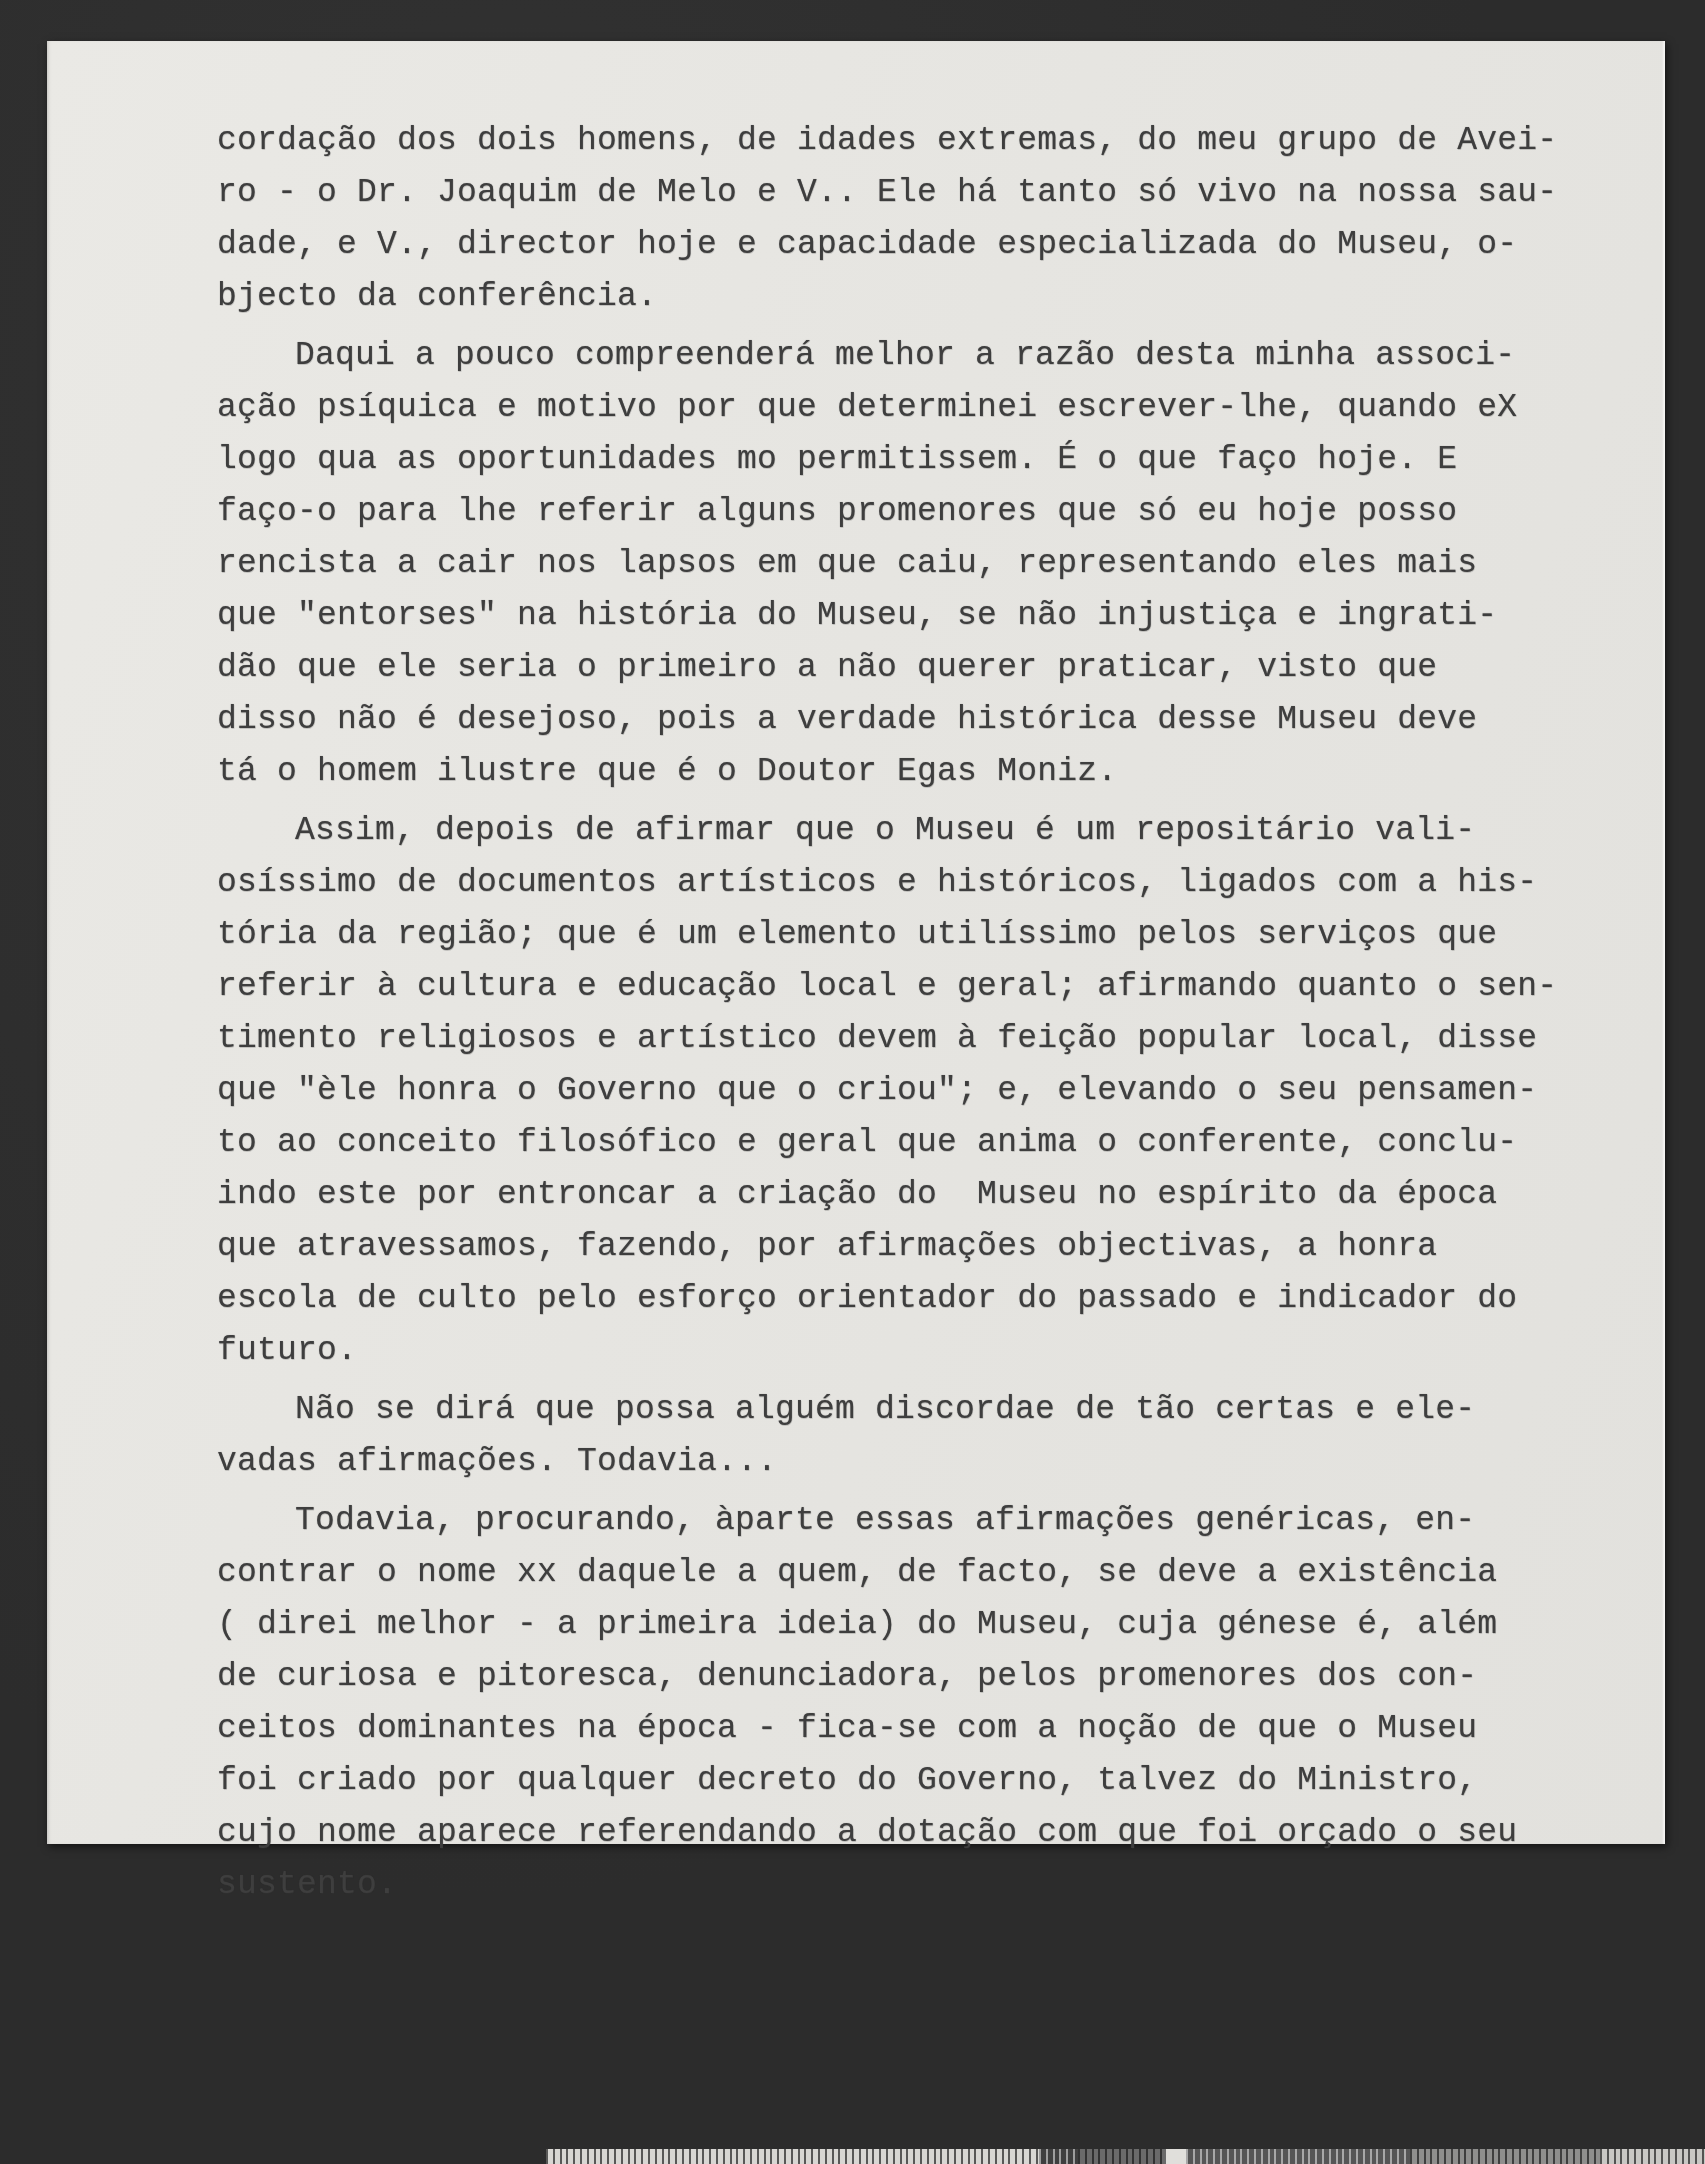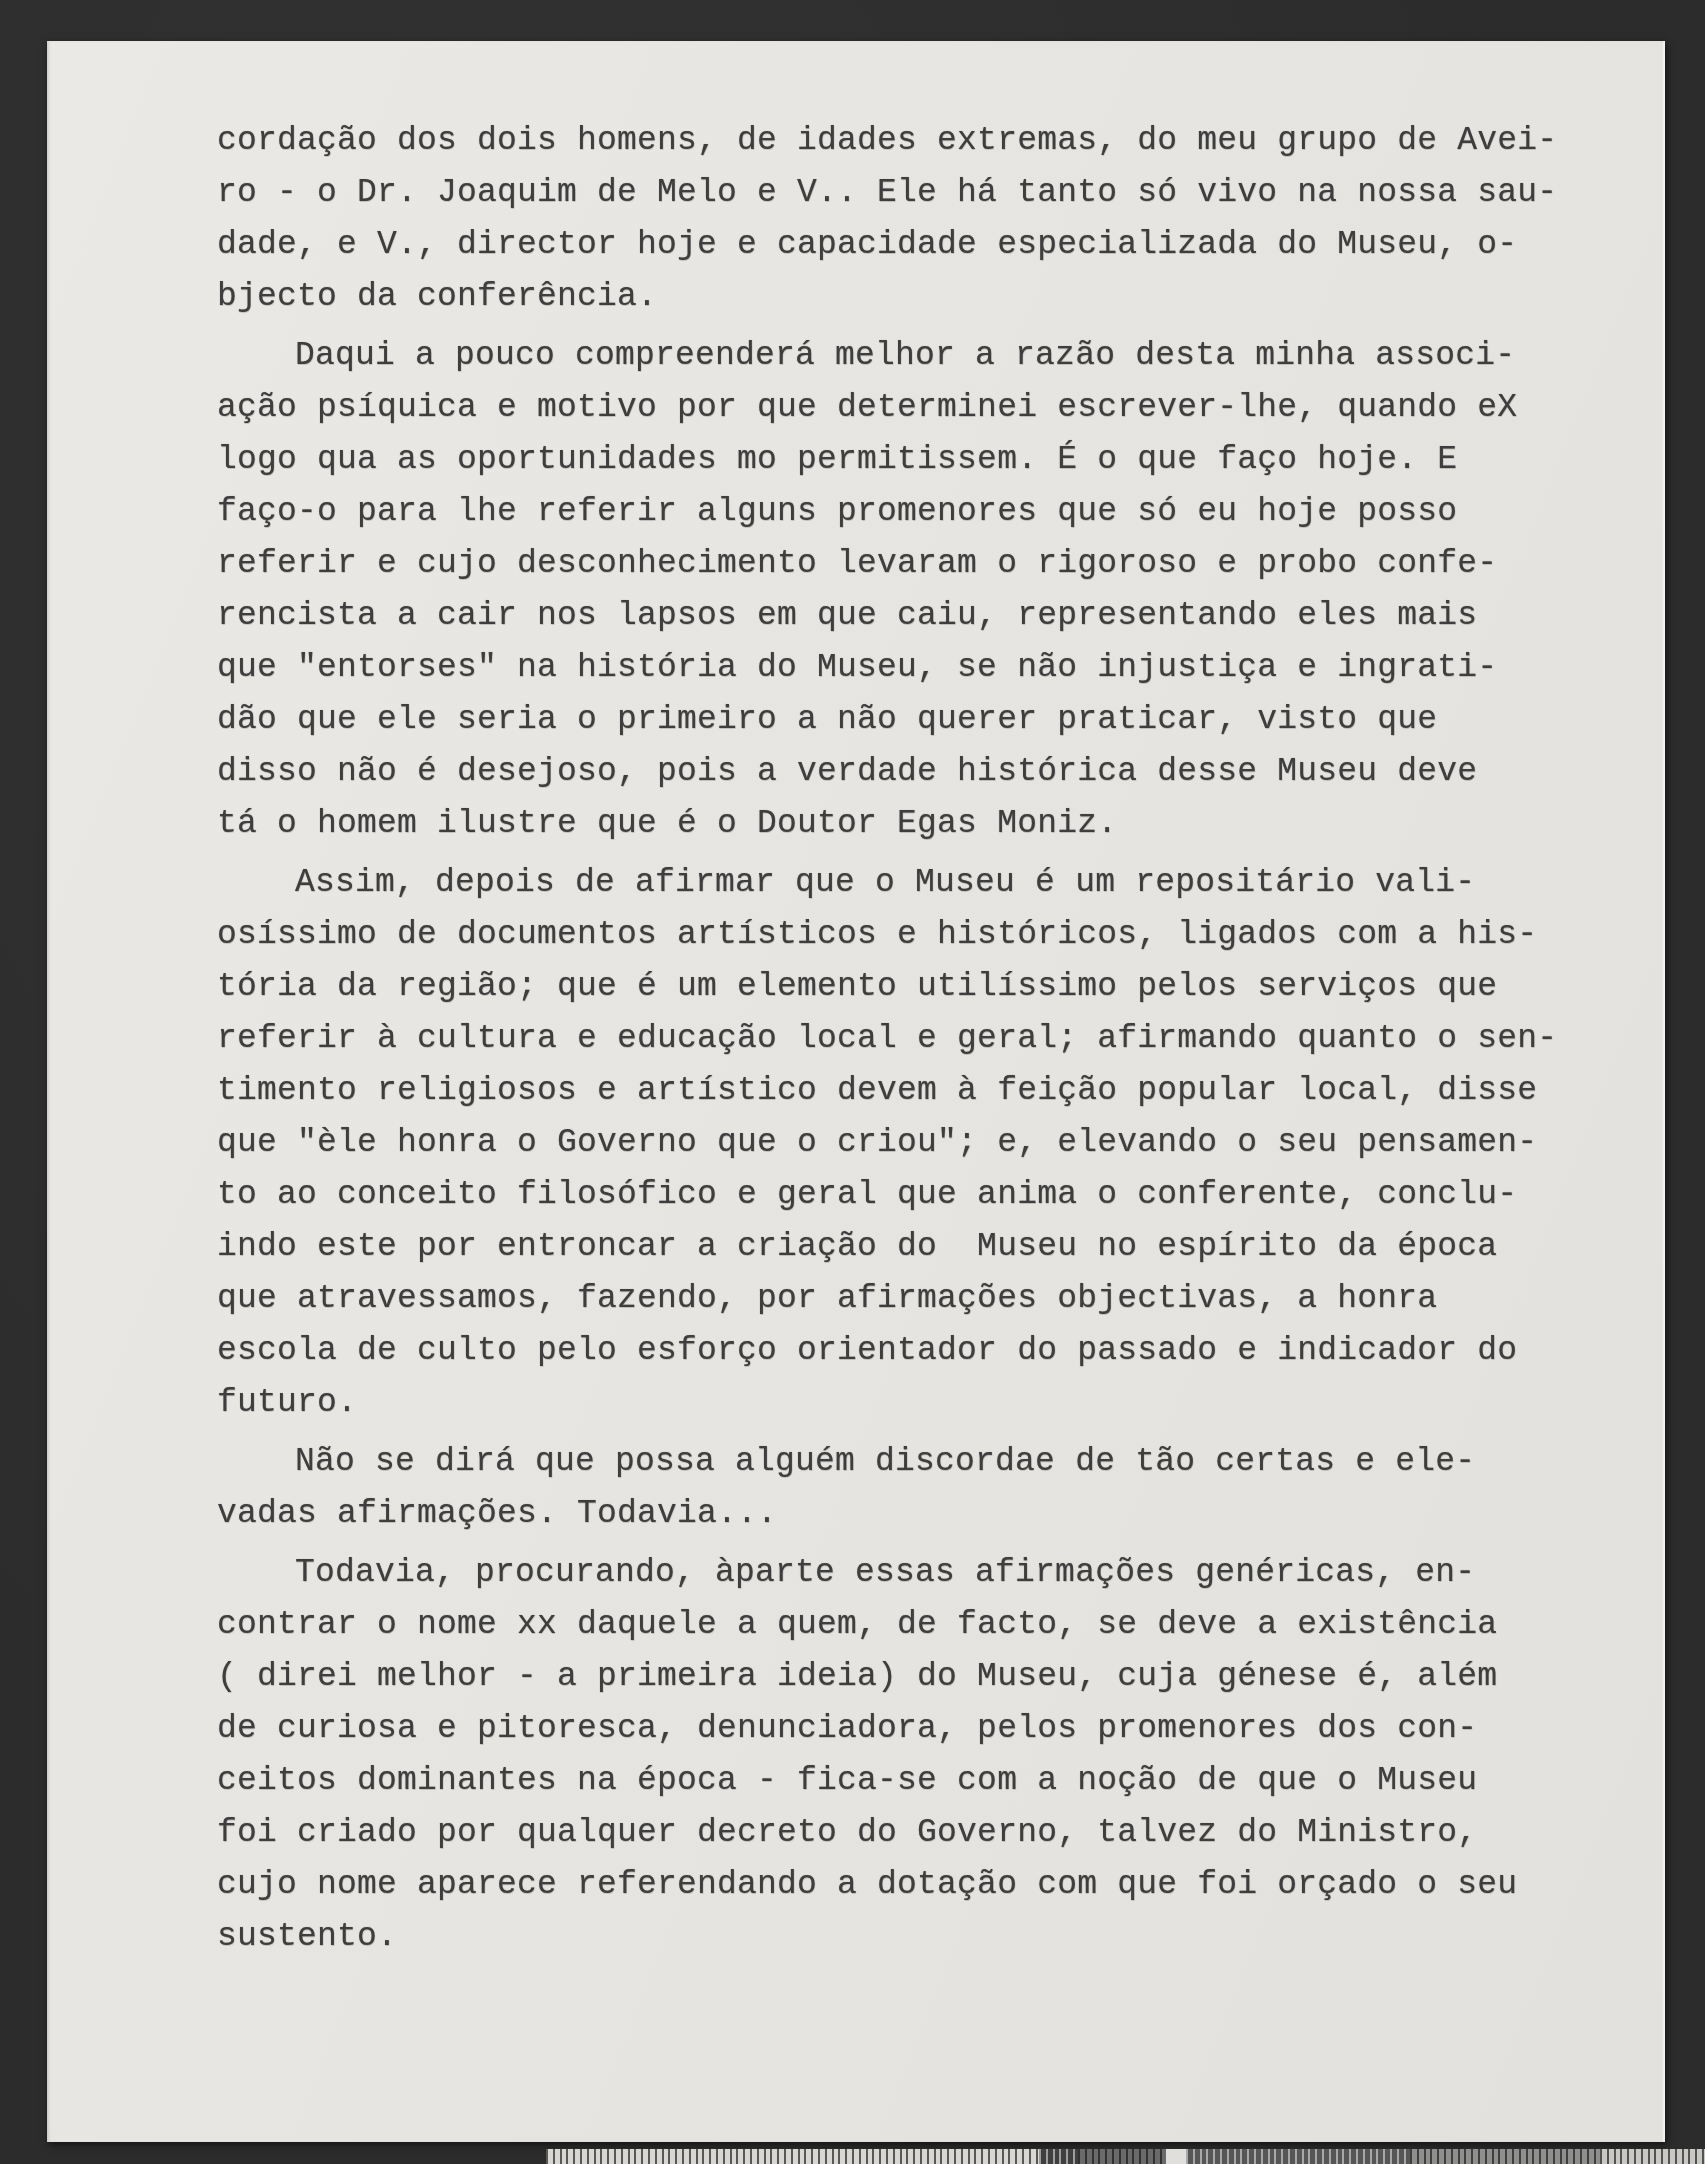--- a/index.html
+++ b/index.html
@@ -19,21 +19,21 @@
     inset: 0;
     background:
       radial-gradient(ellipse at 30% 20%, rgba(60,60,60,0.35), rgba(0,0,0,0) 60%),
       #2c2c2c;
   }
   .paper {
     position: absolute;
     left: 47px;
     top: 41px;
     width: 1618px;
-    height: 2101px;
+    height: 1803px;
     background: linear-gradient(112deg, #eae9e5 0%, #e6e5e1 45%, #e2e1dd 100%);
     box-shadow:
       inset -3.9px 0 2px -2px rgba(255,255,255,0.65),
       inset 2.9px 0 3.9px -2px rgba(0,0,0,0.18),
       2px 2.9px 7.8px rgba(0,0,0,0.55);
   }
   .text-block {
     position: absolute;
     left: 170px;
     top: 74px;
@@ -83,21 +83,20 @@
 <div class="paper">
   <div class="text-block">
       <div class="line">cordação dos dois homens, de idades extremas, do meu grupo de Avei-</div>
       <div class="line">ro - o Dr. Joaquim de Melo e V.. Ele há tanto só vivo na nossa sau-</div>
       <div class="line">dade, e V., director hoje e capacidade especializada do Museu, o-</div>
       <div class="line">bjecto da conferência.</div>
       <div class="line indent">Daqui a pouco compreenderá melhor a razão desta minha associ-</div>
       <div class="line">ação psíquica e motivo por que determinei escrever-lhe, quando eX</div>
       <div class="line">logo qua as oportunidades mo permitissem. É o que faço hoje. E</div>
       <div class="line">faço-o para lhe referir alguns promenores que só eu hoje posso</div>
-      <div class="line">referir e cujo desconhecimento levaram o rigoroso e probo confe-</div>
       <div class="line">rencista a cair nos lapsos em que caiu, representando eles mais</div>
       <div class="line">que "entorses" na história do Museu, se não injustiça e ingrati-</div>
       <div class="line">dão que ele seria o primeiro a não querer praticar, visto que</div>
       <div class="line">disso não é desejoso, pois a verdade histórica desse Museu deve</div>
       <div class="line">tá o homem ilustre que é o Doutor Egas Moniz.</div>
       <div class="line indent">Assim, depois de afirmar que o Museu é um repositário vali-</div>
       <div class="line">osíssimo de documentos artísticos e históricos, ligados com a his-</div>
       <div class="line">tória da região; que é um elemento utilíssimo pelos serviços que</div>
       <div class="line">referir à cultura e educação local e geral; afirmando quanto o sen-</div>
       <div class="line">timento religiosos e artístico devem à feição popular local, disse</div>

